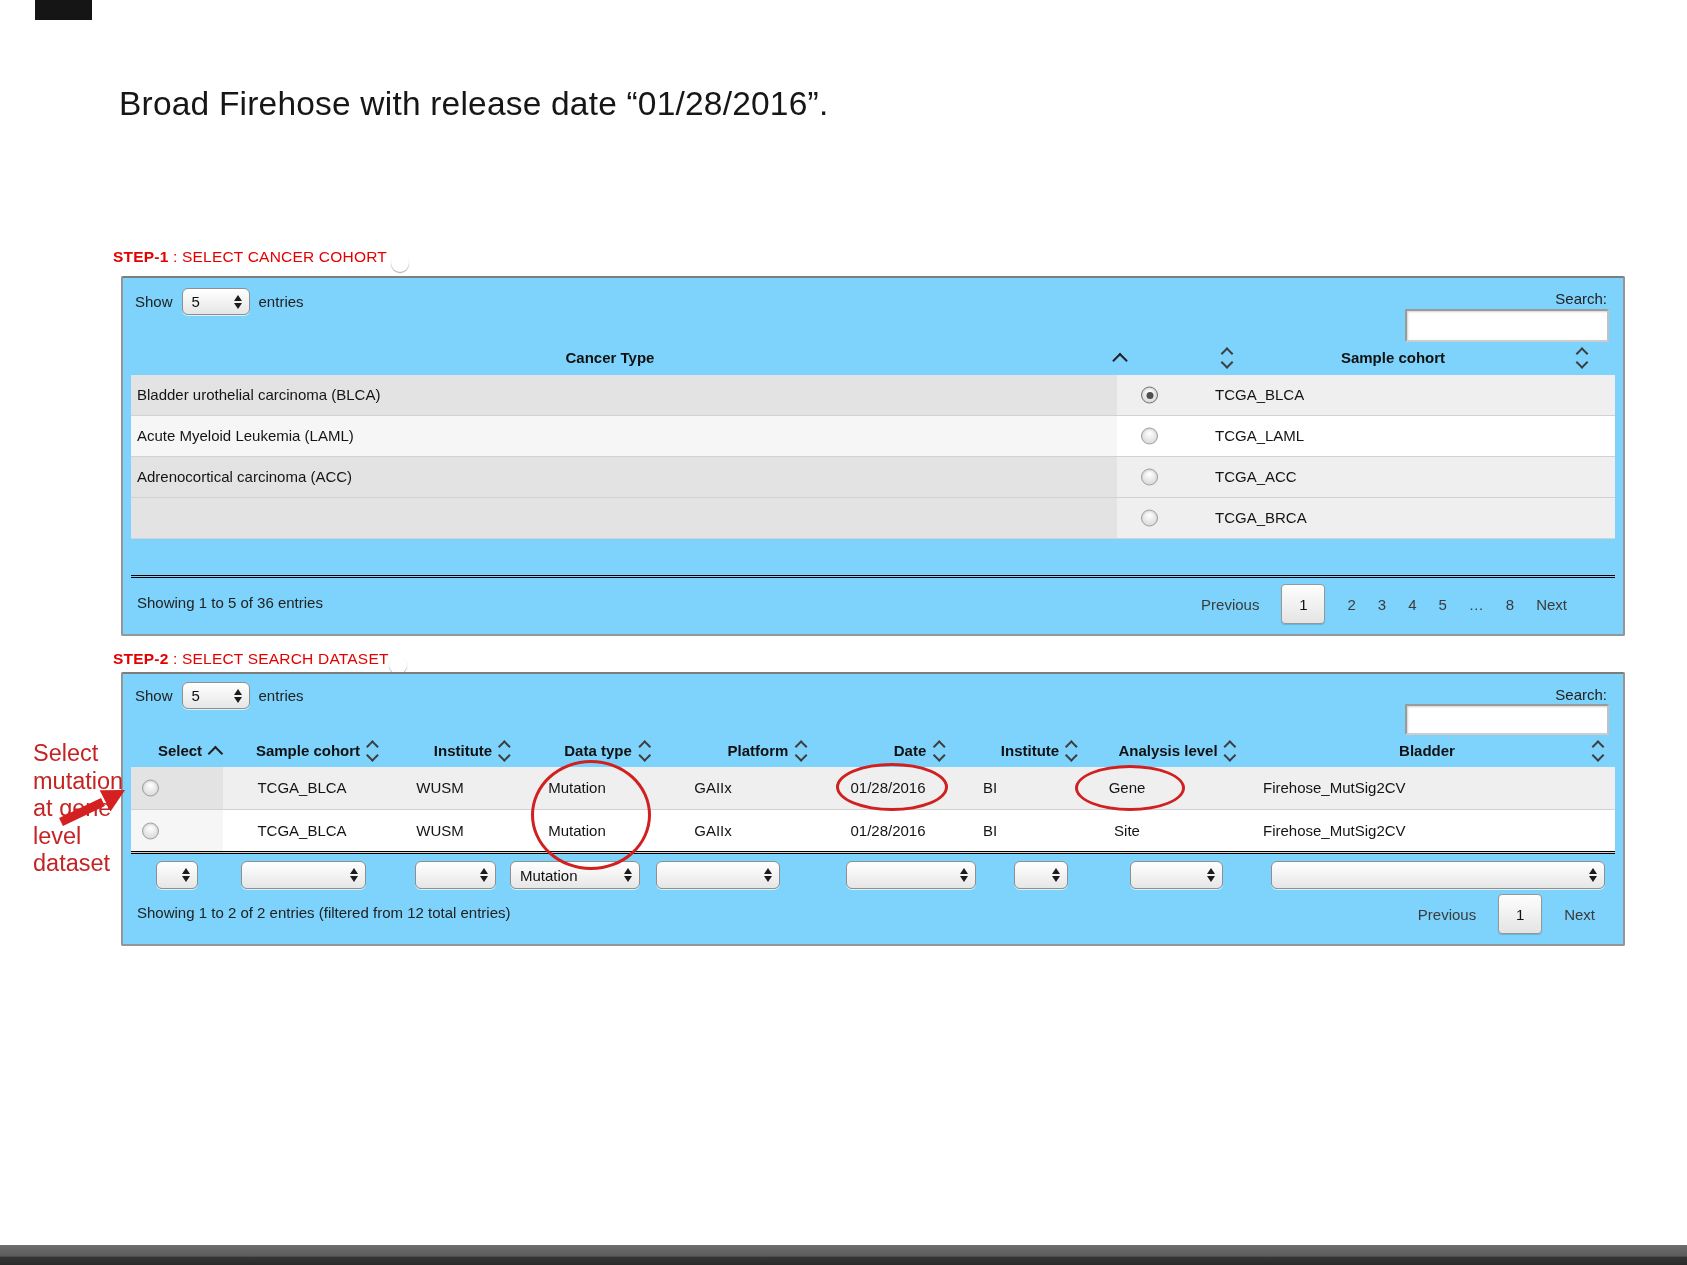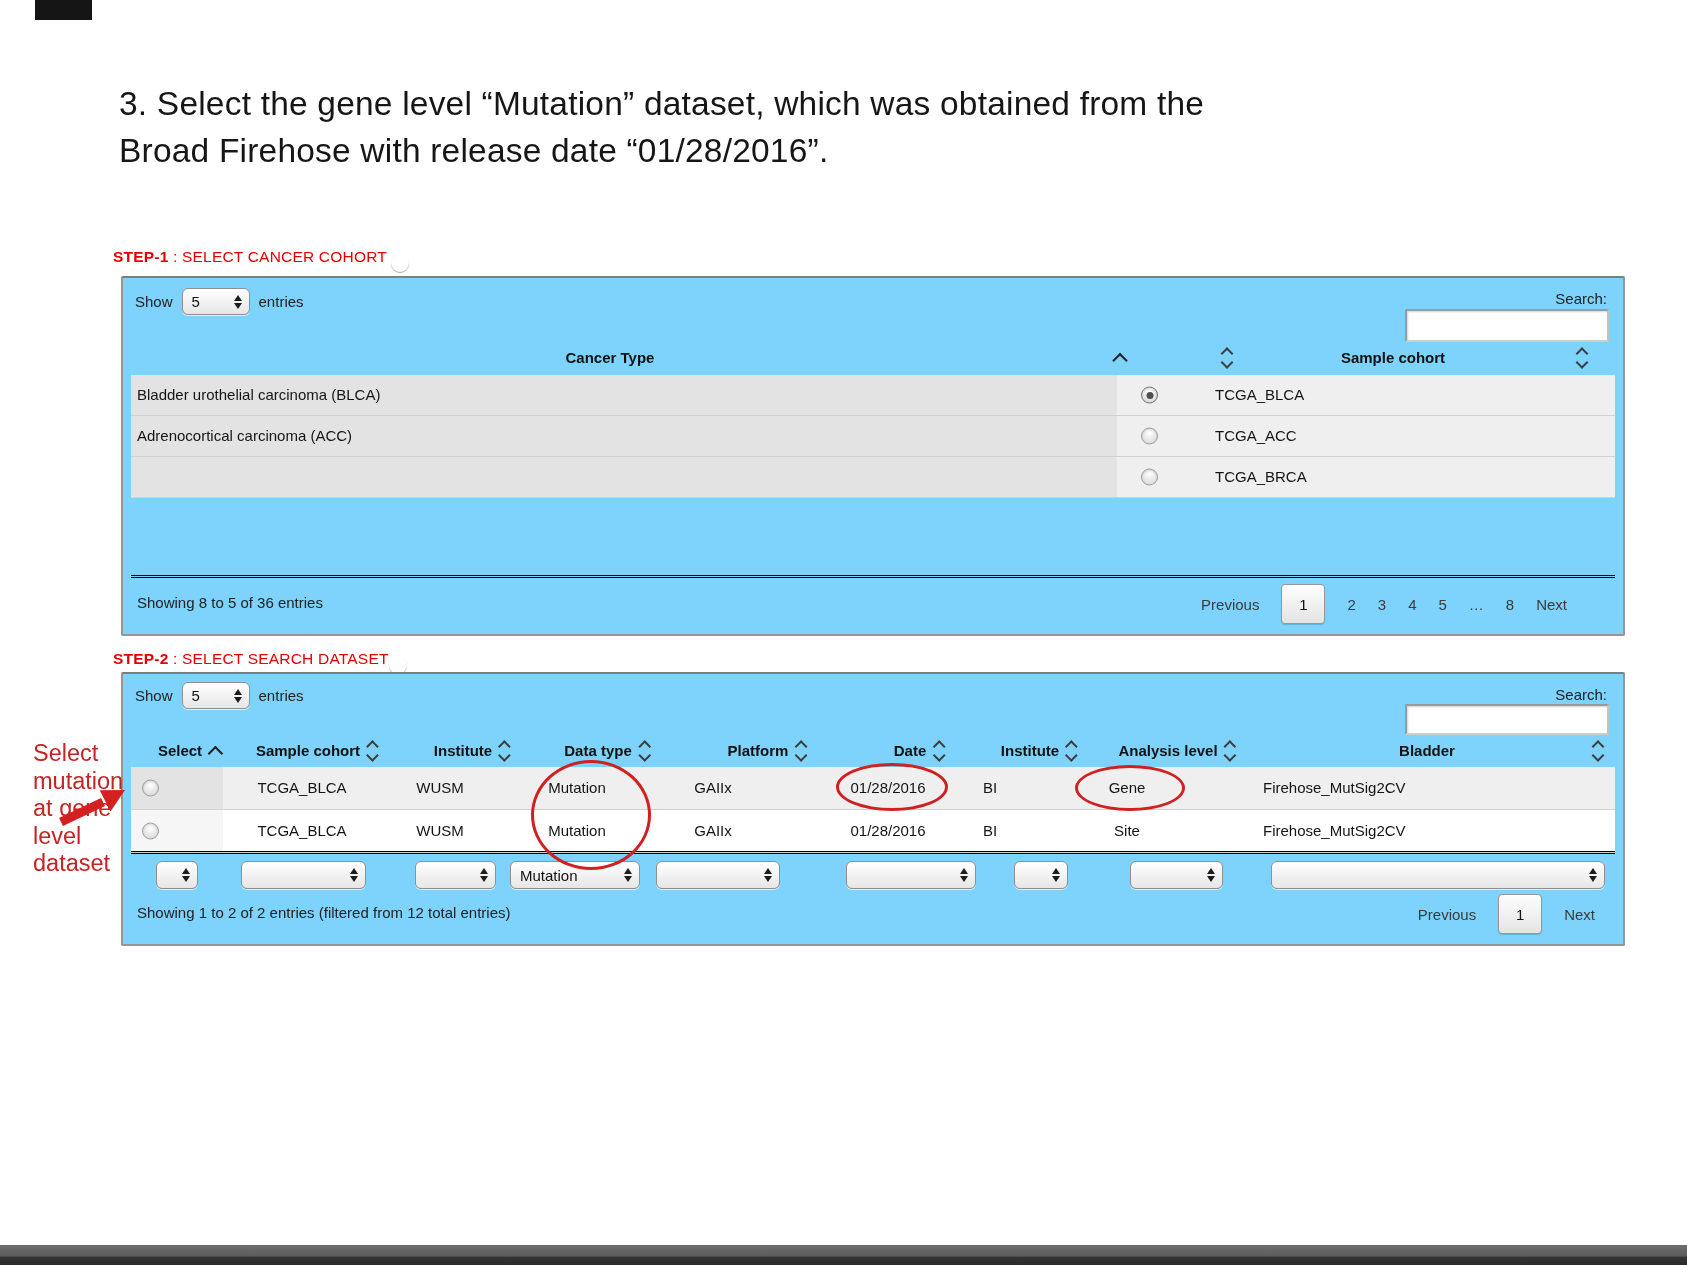--- a/index.html
+++ b/index.html
@@ -100,21 +100,20 @@
     background:linear-gradient(#6e6e6e 0%,#5c5c5c 55%,#343434 62%,#2a2a2a 100%);}
 </style>
 </head>
 <body>
 
 <div id="canvas">
 
   <div class="black-mark"></div>
 
   <div class="title">
-    <div>3. Select the gene level “Mutation” dataset, which was obtained from the</div>
     <div>Broad Firehose with release date “01/28/2016”.</div>
   </div>
 
   <div class="step-heading" style="left:113px;top:248px;"><b>STEP-1</b><span> : SELECT CANCER COHORT</span><span class="info-icon">i</span></div>
 
   <div class="panel" style="top:276px;height:356px;">
 
     <div class="length-row" style="left:12px;top:10px;">
       <span>Show</span>
       <span class="msel" style="width:68px;">
@@ -159,41 +158,48 @@
     <div class="rows" style="top:97px;">
 
       <div class="trow h40 odd">
         <div class="base"></div>
         <div class="sortstrip" style="left:0;width:986px;"></div>
         <span class="cell" style="left:6px;">Bladder urothelial carcinoma (BLCA)</span>
         <span class="radio sel" style="left:1010px;"></span>
         <span class="cell" style="left:1084px;">TCGA_BLCA</span>
       </div>
 
+      <div class="trow h40 even">
+        <div class="base"></div>
+        <div class="sortstrip" style="left:0;width:986px;"></div>
+        <span class="cell" style="left:6px;">Acute Myeloid Leukemia (LAML)</span>
+        <span class="radio" style="left:1010px;"></span>
+        <span class="cell" style="left:1084px;">TCGA_LAML</span>
+      </div>
 
       <div class="trow h40 odd">
         <div class="base"></div>
         <div class="sortstrip" style="left:0;width:986px;"></div>
         <span class="cell" style="left:6px;">Adrenocortical carcinoma (ACC)</span>
         <span class="radio" style="left:1010px;"></span>
         <span class="cell" style="left:1084px;">TCGA_ACC</span>
       </div>
 
 
       <div class="trow h40 odd">
         <div class="base"></div>
         <div class="sortstrip" style="left:0;width:986px;"></div>
         <span class="radio" style="left:1010px;"></span>
         <span class="cell" style="left:1084px;">TCGA_BRCA</span>
       </div>
     </div>
 
     <div class="dblline" style="top:297px;"></div>
 
-    <div class="dt-info" style="top:316px;">Showing 8 to 5 of 36 entries</div>
+    <div class="dt-info" style="top:316px;">Showing 1 to 5 of 36 entries</div>
 
     <div class="pager" style="right:56px;top:304px;">
       <span class="plink">Previous</span>
       <span class="pagebox">1</span>
       <span class="plink">2</span>
       <span class="plink">3</span>
       <span class="plink">4</span>
       <span class="plink">5</span>
       <span class="plink">…</span>
       <span class="plink">8</span>

